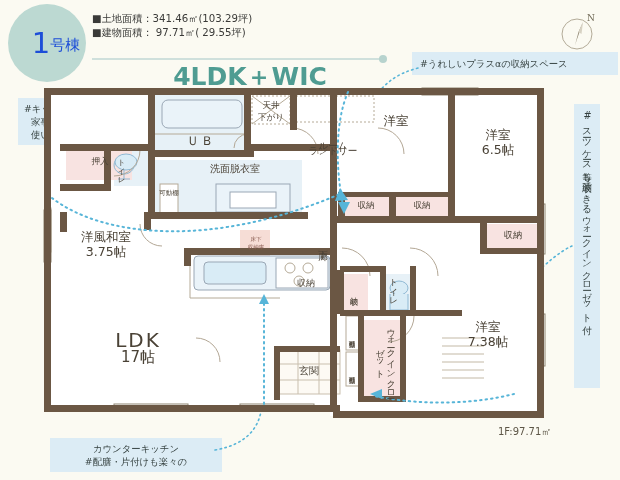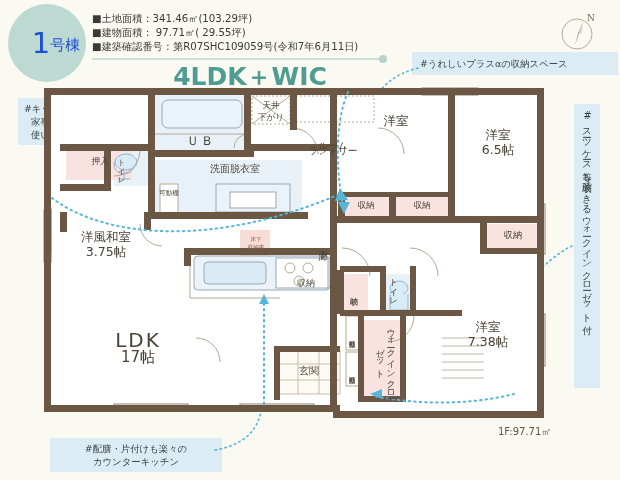--- a/index.html
+++ b/index.html
@@ -60,21 +60,20 @@
 
   <div class="abs badge">
     <div class="badge-inner">
       <span class="badge-num">1</span><span class="badge-txt">号棟</span>
     </div>
   </div>
 
   <div class="abs spec">
     <div>■土地面積：341.46㎡(103.29坪)</div>
     <div>■建物面積： 97.71㎡( 29.55坪)</div>
-    <div>■建築確認番号：第R07SHC109059号(令和7年6月11日)</div>
   </div>
 
   <div class="abs rule"></div>
   <div class="abs rule-dot"></div>
 
   <div class="abs title4">4LDK＋WIC</div>
 
   <div class="abs compass">
     <svg width="44" height="44" viewBox="0 0 44 44">
       <circle cx="21" cy="24" r="15" fill="none" stroke="#b3ab98" stroke-width="1"></circle>
@@ -86,22 +85,22 @@
 
   <div class="abs callout co-kitchen">
     <div>#キッチンと洗面所、</div>
     <div style="padding-left:7px">家事動線がスムーズで</div>
     <div style="padding-left:7px">使い勝手◎</div>
   </div>
 
   <div class="abs callout co-plus">#うれしいプラスαの収納スペース</div>
 
   <div class="abs callout co-counter">
+    <div>カウンターキッチン</div>
     <div>#配膳・片付けも楽々の</div>
-    <div>カウンターキッチン</div>
   </div>
 
   <div class="abs callout co-suitcase">#スーツケース等も収納できるウォークインクローゼット付</div>
 
   <svg class="abs" style="left:0;top:0;width:620px;height:480px;pointer-events:none">
     <path d="M148,146 C186,150 192,176 170,196" fill="none" stroke="#57b5d8" stroke-width="1.6" stroke-dasharray="1.5 3.5" stroke-linecap="round"></path>
     <path d="M418,68 C395,74 380,86 372,104" fill="none" stroke="#57b5d8" stroke-width="1.6" stroke-dasharray="1.5 3.5" stroke-linecap="round"></path>
     <path d="M572,246 C545,258 520,296 470,320" fill="none" stroke="#57b5d8" stroke-width="1.6" stroke-dasharray="1.5 3.5" stroke-linecap="round"></path>
     <path d="M215,450 C250,444 262,424 262,400" fill="none" stroke="#57b5d8" stroke-width="1.6" stroke-dasharray="1.5 3.5" stroke-linecap="round"></path>
   </svg>

